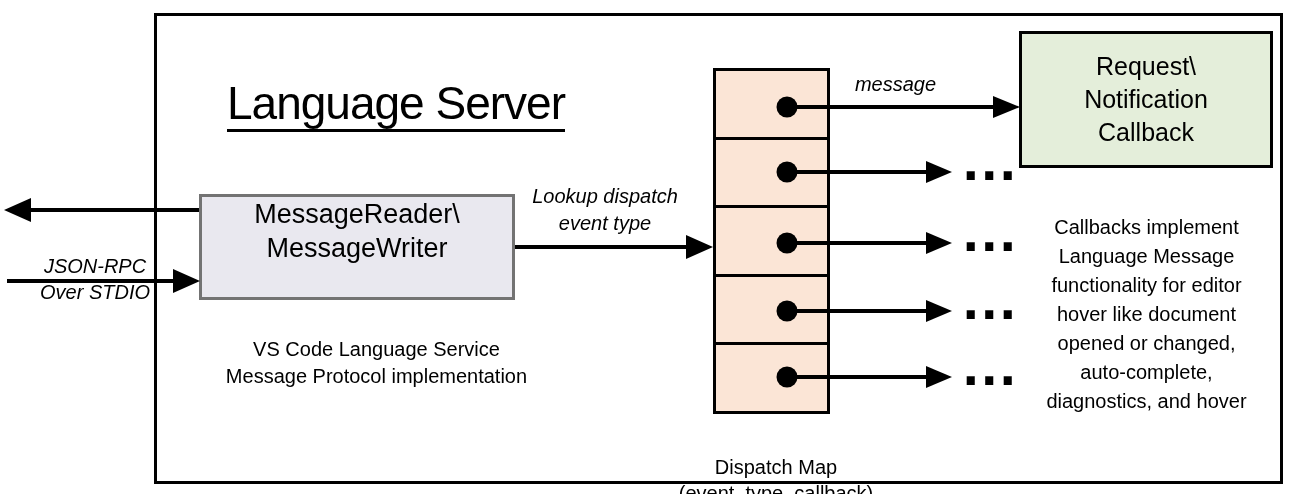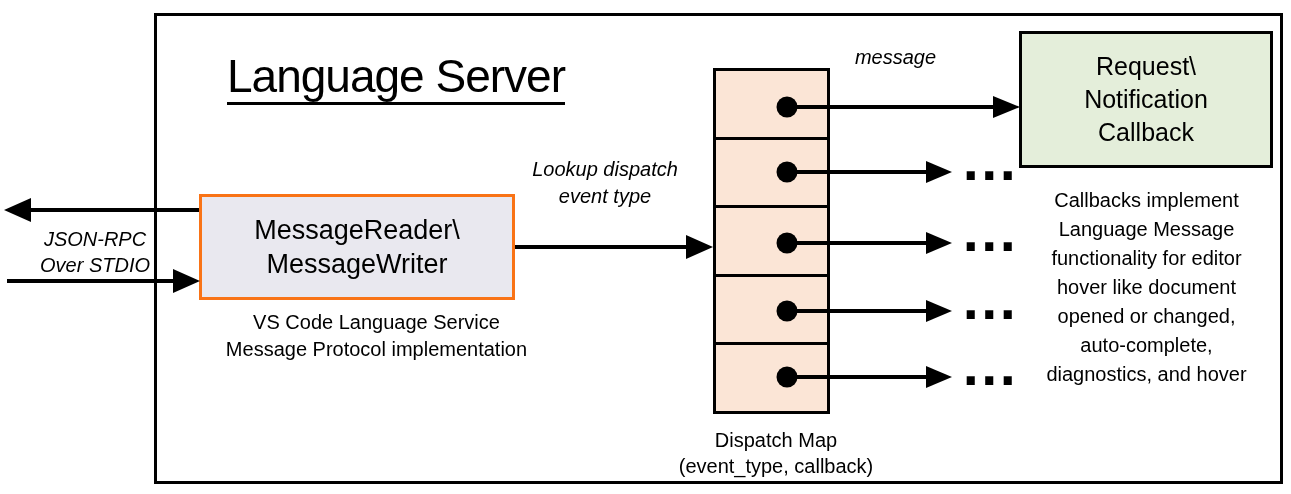--- a/index.html
+++ b/index.html
@@ -6,21 +6,21 @@
   .canvas {
     position: relative;
     width: 1291px;
     height: 494px;
     background: #ffffff;
     font-family: "Liberation Sans", sans-serif;
     color: #000000;
     overflow: hidden;
   }
   .abs { position: absolute; }
-  .ctr { text-align: center; }
+  .ctr { text-align: center; margin-top: 27px; }
   .it  { font-style: italic; }
 
   .outer-box {
     left: 154px; top: 13px; width: 1129px; height: 471px;
     border: 3px solid #000; box-sizing: border-box;
   }
 
   .title-wrap { left: 218px; top: 52px; width: 356px; }
   .title-text {
     display: inline-block;
@@ -29,22 +29,22 @@
     border-bottom: 3px solid #000;
     padding-bottom: 2px;
     letter-spacing: -1px;
   }
 
   .io-label { left: 15px; top: 226px; width: 160px; font-size: 20px; line-height: 26px; }
 
   .reader-box {
     left: 199px; top: 194px; width: 316px; height: 106px;
     background: #e9e8ef;
-    border: 3px solid #f97316; box-sizing: border-box;
-    display: flex; flex-direction: column; justify-content: center; align-items: center;
+    border: 3px solid #737373; box-sizing: border-box;
+    display: flex; flex-direction: column; align-items: center;
     font-size: 27px; line-height: 34px;
   }
   .reader-caption { left: 208px; top: 309px; width: 337px; font-size: 20px; line-height: 27px; }
 
   .lookup-label { left: 500px; top: 156px; width: 210px; font-size: 20px; line-height: 27px; }
 
   .dispatch-map {
     left: 713px; top: 68px; width: 117px; height: 346px;
     border: 3px solid #000; box-sizing: border-box;
     display: flex; flex-direction: column;

